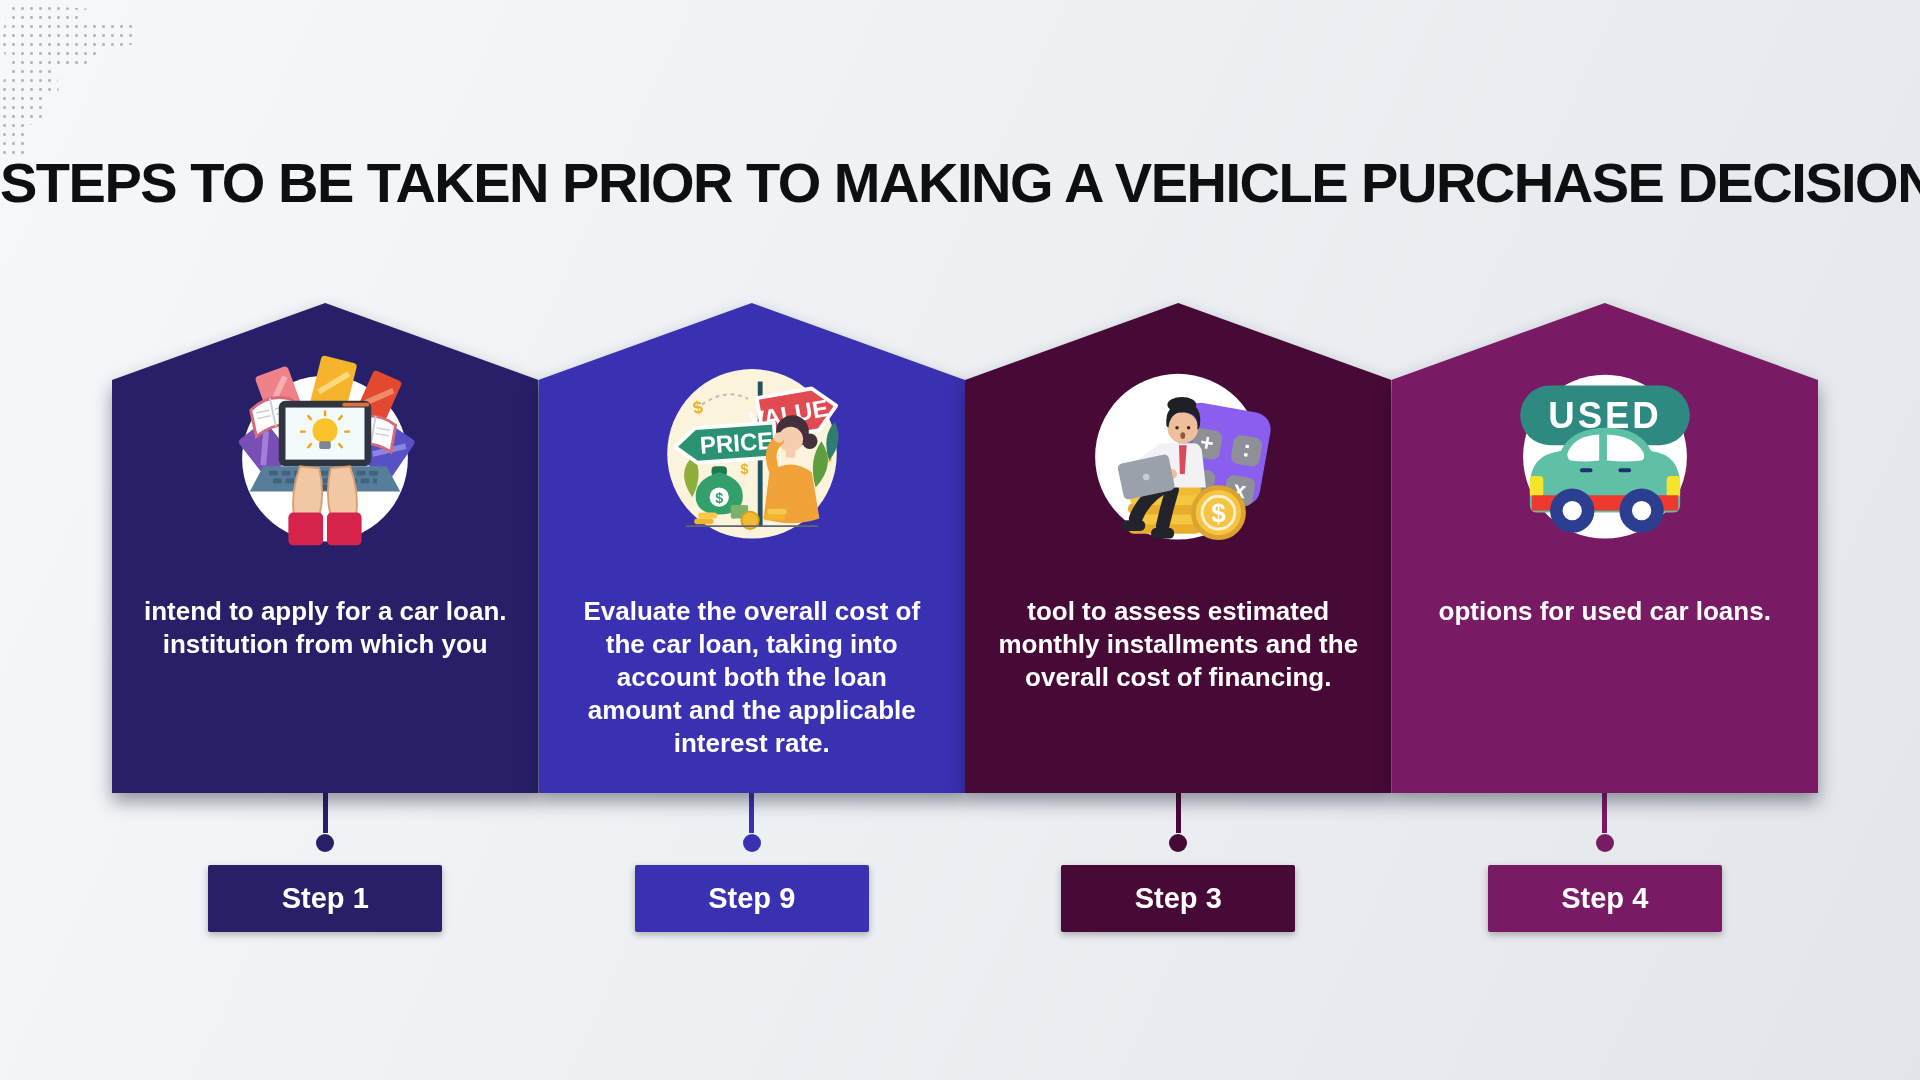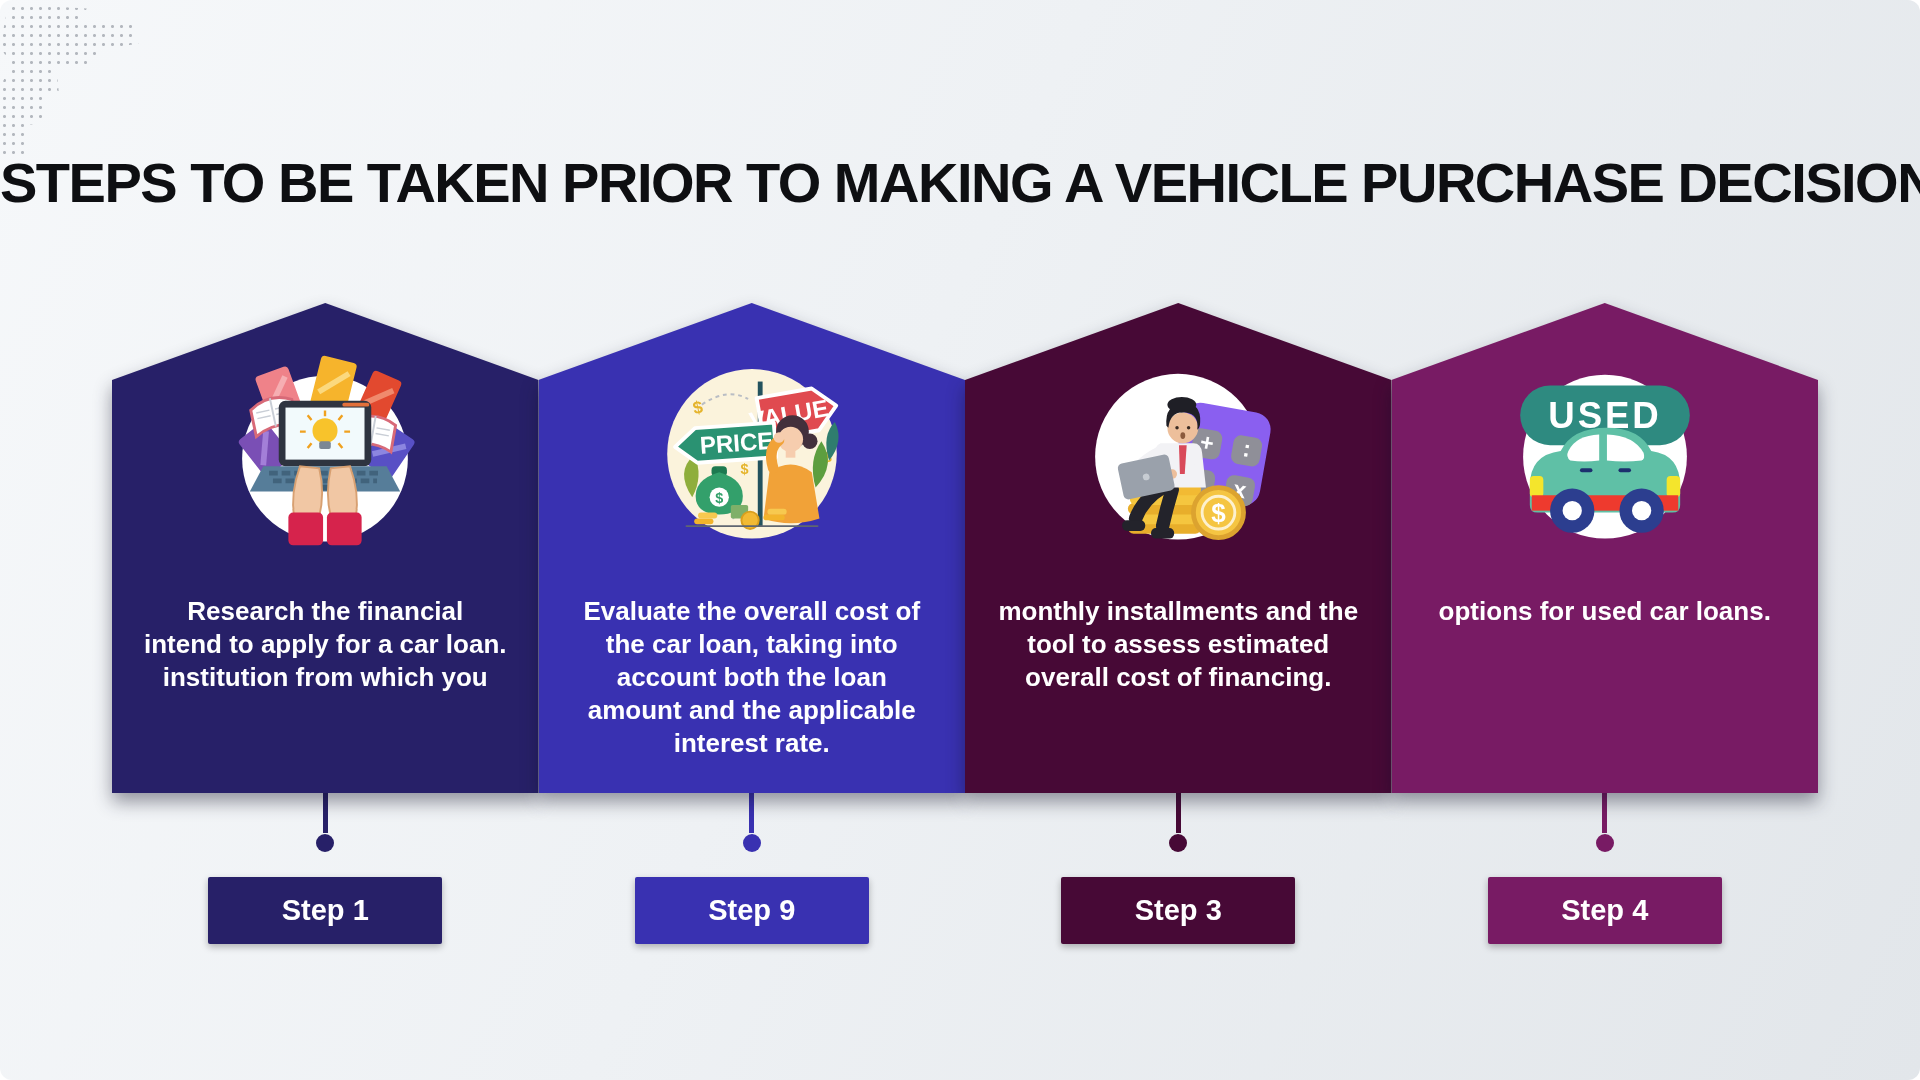--- a/index.html
+++ b/index.html
@@ -1,21 +1,20 @@
 <!DOCTYPE html>
 <html><head>
 <meta charset="utf-8">
 <style>
   * { margin:0; padding:0; box-sizing:border-box; }
   html,body { width:1920px; height:1080px; }
   body { font-family:"Liberation Sans", sans-serif; }
   .canvas {
     position:relative; width:1920px; height:1080px; overflow:hidden;
     background:linear-gradient(115deg,#f6f8fa 0%,#eef1f4 45%,#e2e6ea 100%);
-    border-radius:12px;
   }
   .dots-deco {
     position:absolute; left:0; top:4px; width:140px; height:152px; opacity:.6;
     background-image:radial-gradient(circle,#878d96 1.3px,transparent 1.6px);
     background-size:9px 9px;
     clip-path:polygon(6% 0,62% 3%,58% 12%,96% 13%,99% 26%,73% 30%,62% 42%,40% 40%,42% 58%,30% 62%,31% 78%,18% 80%,20% 100%,0 100%,0 55%,8% 40%,0 28%);
   }
   .title {
     position:absolute; top:150px; left:0; width:100%;
     text-align:center; white-space:nowrap;
@@ -34,21 +33,21 @@
   .icon-wrap { position:absolute; left:50%; top:40px; transform:translateX(-50%); width:212px; height:212px; }
   .icon-wrap svg { display:block; overflow:visible; }
   .card-text {
     position:absolute; top:292px; left:0; right:0;
     text-align:center; color:#ffffff; font-weight:bold;
     font-size:26px; line-height:33px;
   }
   .connector-line { width:5px; height:40px; background:var(--c,#333); }
   .connector-dot { width:18px; height:18px; border-radius:50%; background:var(--c,#333); margin-top:1px; }
   .step-btn {
-    margin-top:25px; width:234px; height:67px; background:var(--c,#333);
+    margin-top:13px; width:234px; height:67px; background:var(--c,#333);
     display:flex; align-items:center; justify-content:center;
     color:#fff; font-weight:bold; font-size:29px;
     box-shadow:0 3px 7px rgba(0,0,0,.28); border-radius:2px;
   }
   .sign-text { font-weight:bold; fill:#ffffff; }
 </style>
 </head>
 <body>
 
 <div class="canvas">
@@ -109,21 +108,20 @@
               <path d="M52 135 H168 M56 143 H164" stroke="#41637c" stroke-width="5" stroke-dasharray="9 4"></path>
               <rect x="88" y="147" width="44" height="6" rx="2" fill="#3c5d75"></rect>
 
               <path d="M84 128 Q74 156 78 180 L104 180 Q110 156 104 130 Z" fill="#f1c7a4" stroke="#d8a071" stroke-width="2"></path>
               <path d="M136 128 Q146 156 142 180 L116 180 Q110 156 116 130 Z" fill="#f1c7a4" stroke="#d8a071" stroke-width="2"></path>
               <rect x="72" y="176" width="36" height="34" rx="5" fill="#d6234c"></rect>
               <rect x="112" y="176" width="36" height="34" rx="5" fill="#d6234c"></rect>
             </svg>
           </div>
           <div class="card-text">
-            <div>Research the financial</div>
             <div>intend to apply for a car loan.</div>
             <div>institution from which you</div>
           </div>
         </div>
       </div>
       <div class="connector-line"></div>
       <div class="connector-dot"></div>
       <div class="step-btn">Step 1</div>
     </div>
 
@@ -241,22 +239,22 @@
                 <rect x="50" y="120" width="54" height="38" rx="5" fill="#9aa1ab"></rect>
                 <circle cx="77" cy="139" r="3.5" fill="#c7ccd2"></circle>
               </g>
 
               <circle cx="152" cy="176" r="26" fill="#f5c542" stroke="#dca32f" stroke-width="5"></circle>
               <circle cx="152" cy="176" r="17" fill="none" stroke="#ffffff" stroke-width="3" opacity=".75"></circle>
               <text x="152" y="186" font-size="27" font-weight="bold" fill="#ffffff" text-anchor="middle">$</text>
             </svg>
           </div>
           <div class="card-text">
+            <div>tool to assess estimated</div>
             <div>monthly installments and the</div>
-            <div>tool to assess estimated</div>
             <div>overall cost of financing.</div>
           </div>
         </div>
       </div>
       <div class="connector-line"></div>
       <div class="connector-dot"></div>
       <div class="step-btn">Step 3</div>
     </div>
 
     <div class="step-col" style="--c: #781b64;">

